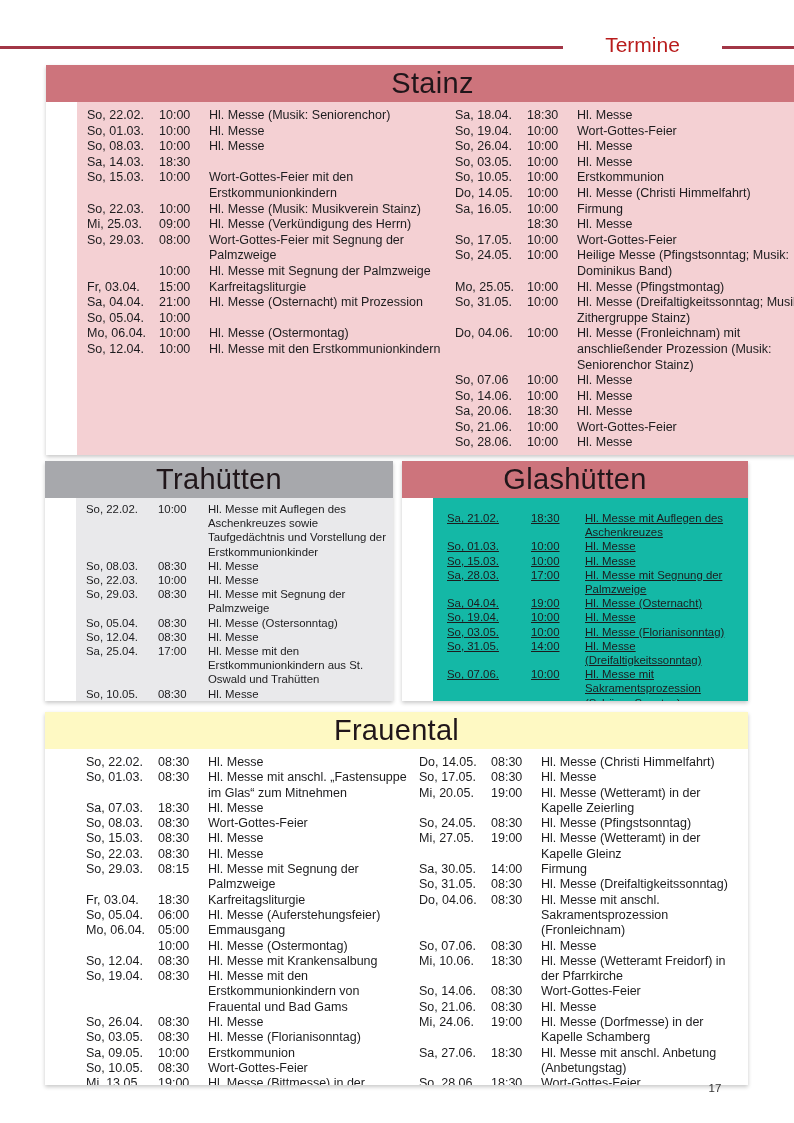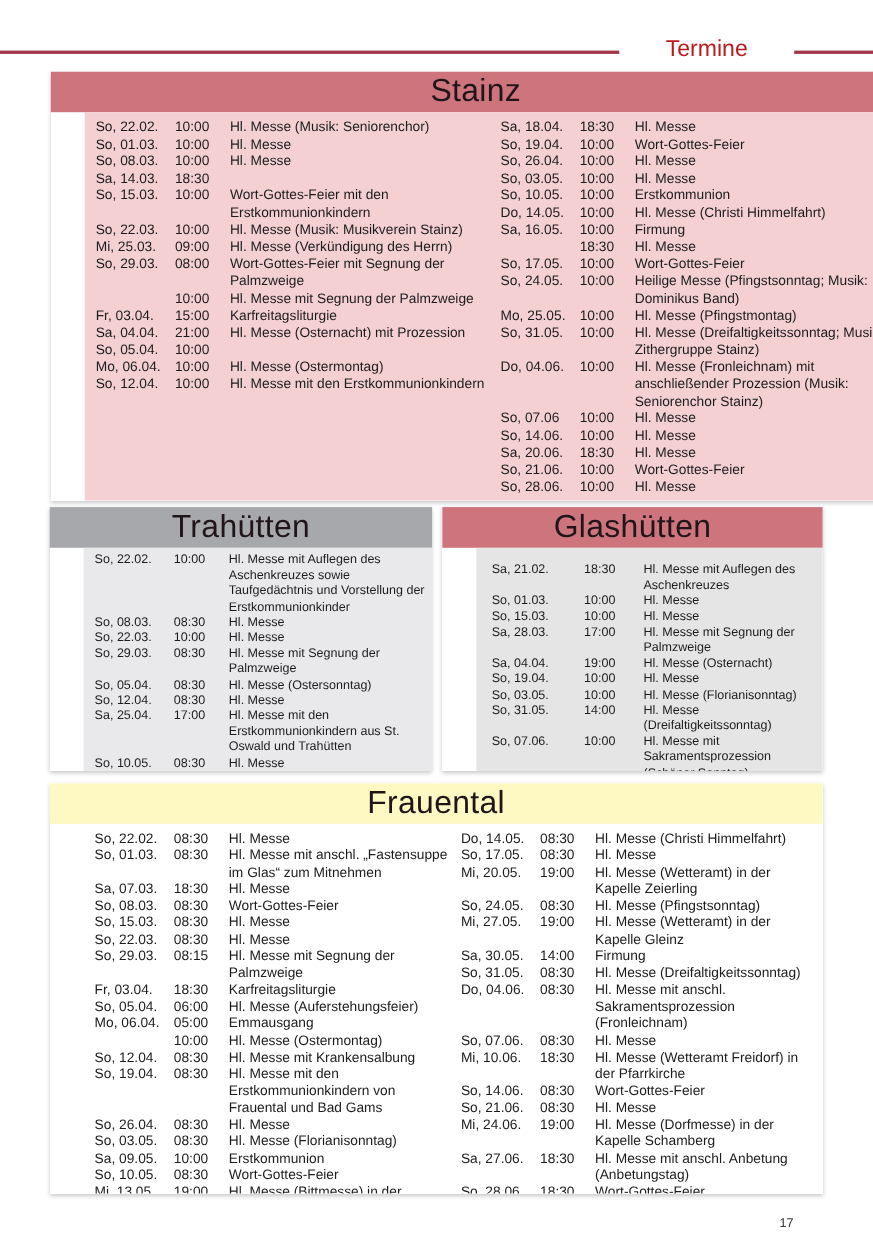--- a/index.html
+++ b/index.html
@@ -44,21 +44,21 @@
   #sec-glashuetten { left: 402px; top: 461px; width: 346px; height: 240px; }
   #sec-frauental   { left: 45px;  top: 712px; width: 703px; height: 373px; }
   #sec-stainz, #sec-trahuetten, #sec-glashuetten, #sec-frauental { box-sizing: border-box; overflow: hidden; }
   #sec-trahuetten .box-body { padding: 4px 4px 4px 0; }
   #sec-trahuetten .row { padding-left: 10px; }
   #sec-glashuetten .box-body { padding: 13px 4px 4px 0; }
   #sec-glashuetten .row { grid-template-columns: 76px 46px 1fr; padding-left: 14px; }
   #sec-frauental .row { font-size: 12.5px; line-height: 15.3px; }
   .page-number {
     position: absolute; left: 700px; top: 1082px; width: 30px;
-    text-align: center; font-size: 11.5px; color: #333; margin-top: 24px;
+    text-align: center; font-size: 11.5px; color: #333;
   }
 </style>
 </head>
 <body>
 
 <div class="rule rule-left" style="background-color: rgb(162, 54, 70);"></div>
 <div class="page-title">Termine</div>
 <div class="rule rule-right" style="background-color: rgb(162, 54, 70);"></div>
 
 <section class="box" id="sec-stainz">
@@ -285,21 +285,21 @@
       <div class="row">
         <span class="date">So, 28.06.</span>
         <span class="time">08:30</span>
         <span class="desc">Hl. Messe</span>
       </div>
     </div>
 </section>
 
 <section class="box" id="sec-glashuetten">
   <div class="box-header" style="background-color: rgb(205, 116, 124);">Glashütten</div>
-  <div class="box-body s-sm" style="background-color: #e5e5e5;">
+  <div class="box-body s-sm" style="background-color: #14b8a6; text-decoration: underline;">
       <div class="row">
         <span class="date">Sa, 21.02.</span>
         <span class="time">18:30</span>
         <span class="desc">Hl. Messe mit Auflegen des Aschenkreuzes</span>
       </div>
       <div class="row">
         <span class="date">So, 01.03.</span>
         <span class="time">10:00</span>
         <span class="desc">Hl. Messe</span>
       </div>

